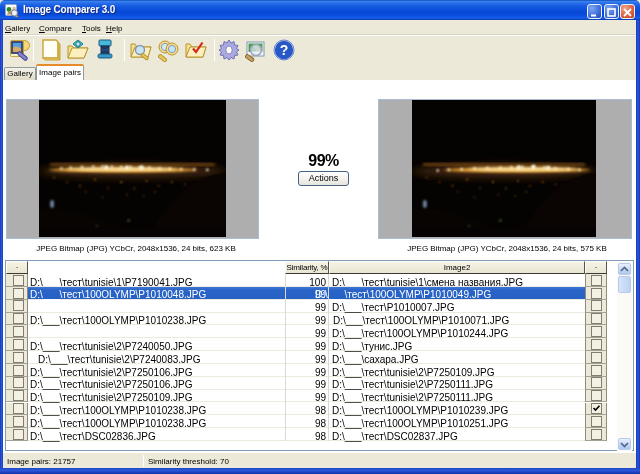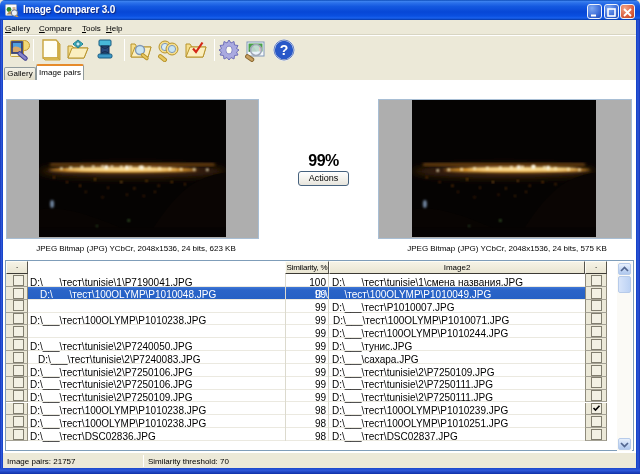--- a/index.html
+++ b/index.html
@@ -314,21 +314,21 @@
     </div>
     <div class="c0">
             <div class="cb" style="left:7px"></div>
           </div>
     <div class="c4">
             <div class="cb" style="left:5px"></div>
           </div>
   </div>
         <div class="row" style="top:25.85px">
     <div class="dcell" style="background:linear-gradient(180deg,#4077D6,#2A64C8 25%,#2560C4);color:#fff;">
-      <span style="left:12px">D:\___\тест\100OLYMP\P1010048.JPG</span>
+      <span style="left:2px">D:\___\тест\100OLYMP\P1010048.JPG</span>
       <span style="left:255px;width:43px;text-align:right">99</span>
       <span style="left:287px">D:\___\тест\100OLYMP\P1010049.JPG</span>
     </div>
     <div class="c0">
             <div class="cb" style="left:7px"></div>
           </div>
     <div class="c4">
             <div class="cb" style="left:5px"></div>
           </div>
   </div>

